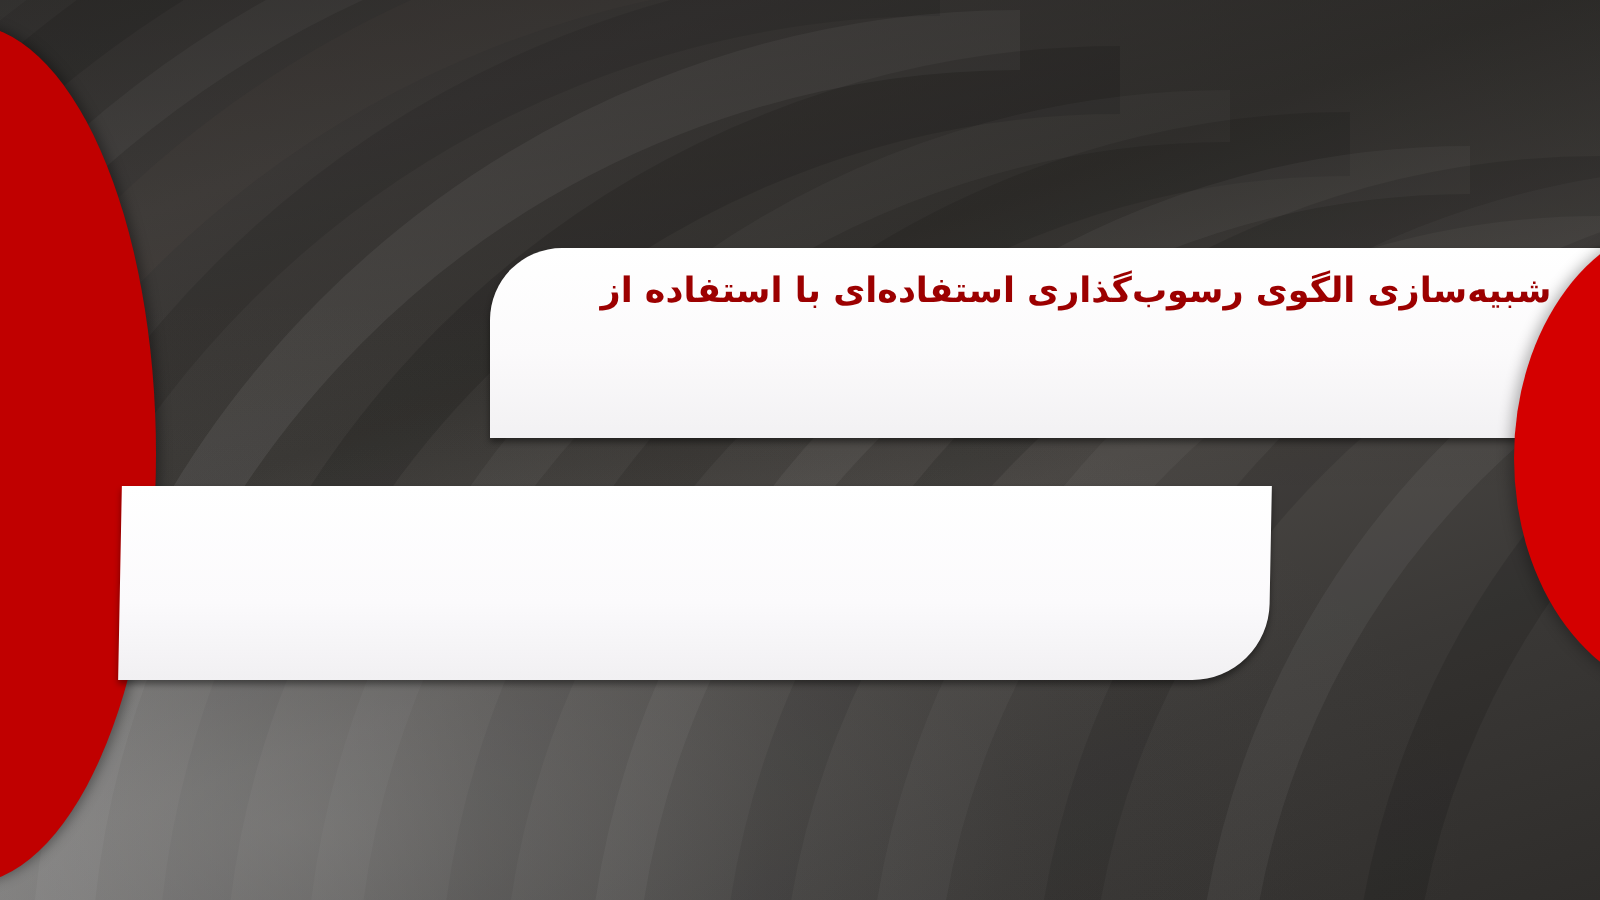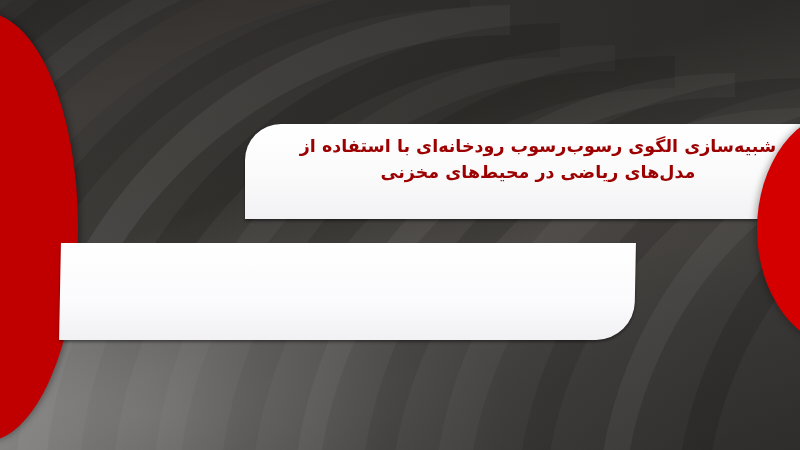--- a/index.html
+++ b/index.html
@@ -159,22 +159,21 @@
   </svg>
 
   <div class="bg-topdark"></div>
   <div class="bg-bottomfade"></div>
   <div class="bg-vign"></div>
 
   <div class="red-left"></div>
 
   <div class="title-box">
     <div class="title-text">
-      <span class="title-line">شبیه‌سازی الگوی رسوب‌رسوب رودخانه‌ای با استفاده از</span>
-      <span class="title-line">مدل‌های ریاضی در محیط‌های مخزنی</span>
+      <span class="title-line">شبیه‌سازی الگوی رسوب‌گذاری استفاده‌ای با استفاده از</span>
     </div>
   </div>
 
   <div class="red-right"></div>
 
   <div class="body-box">
     <div class="body-text"></div>
   </div>
 
 </div>

